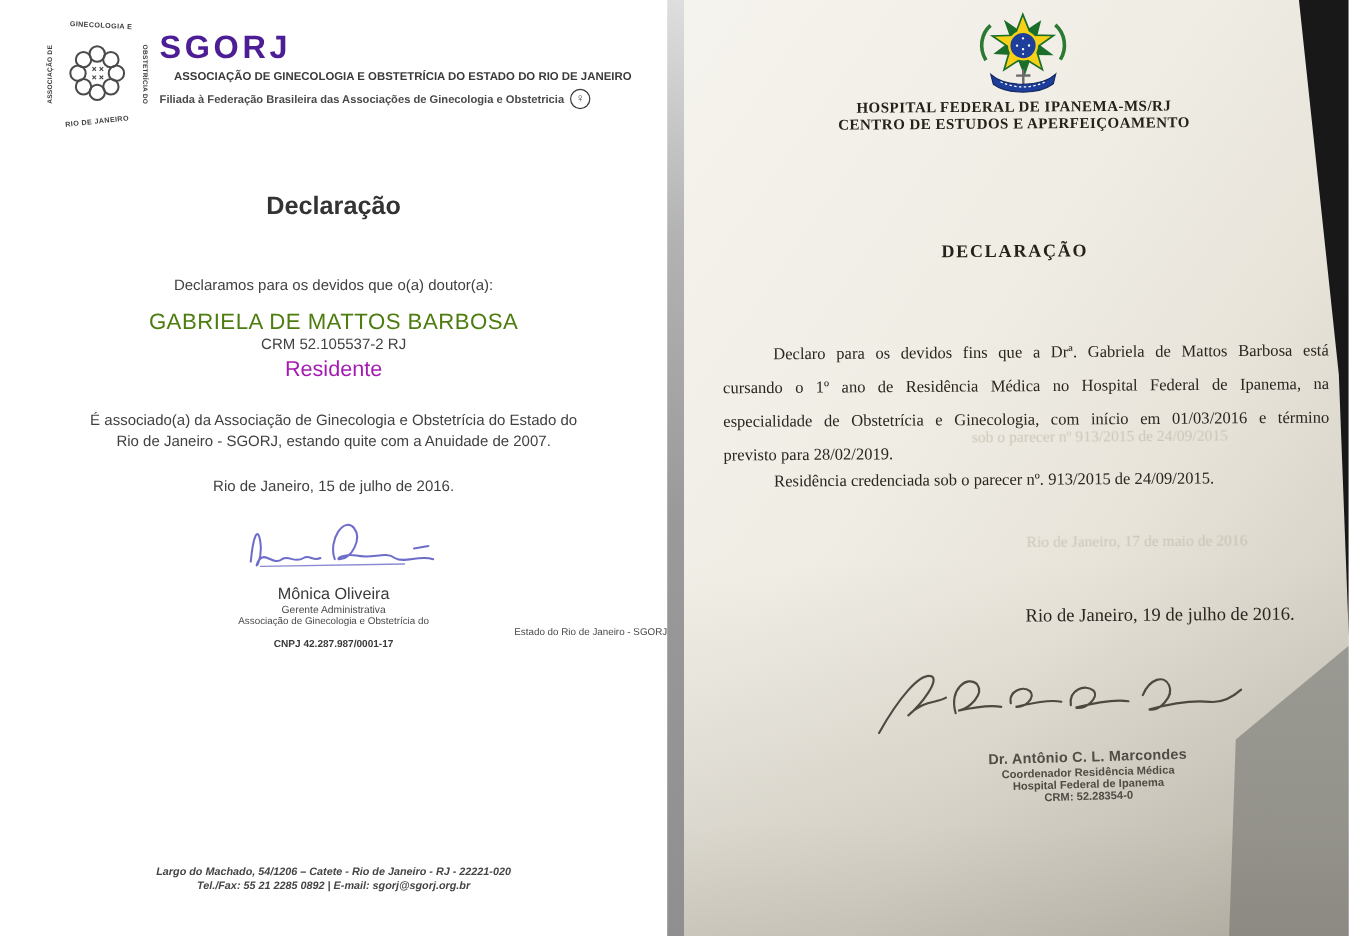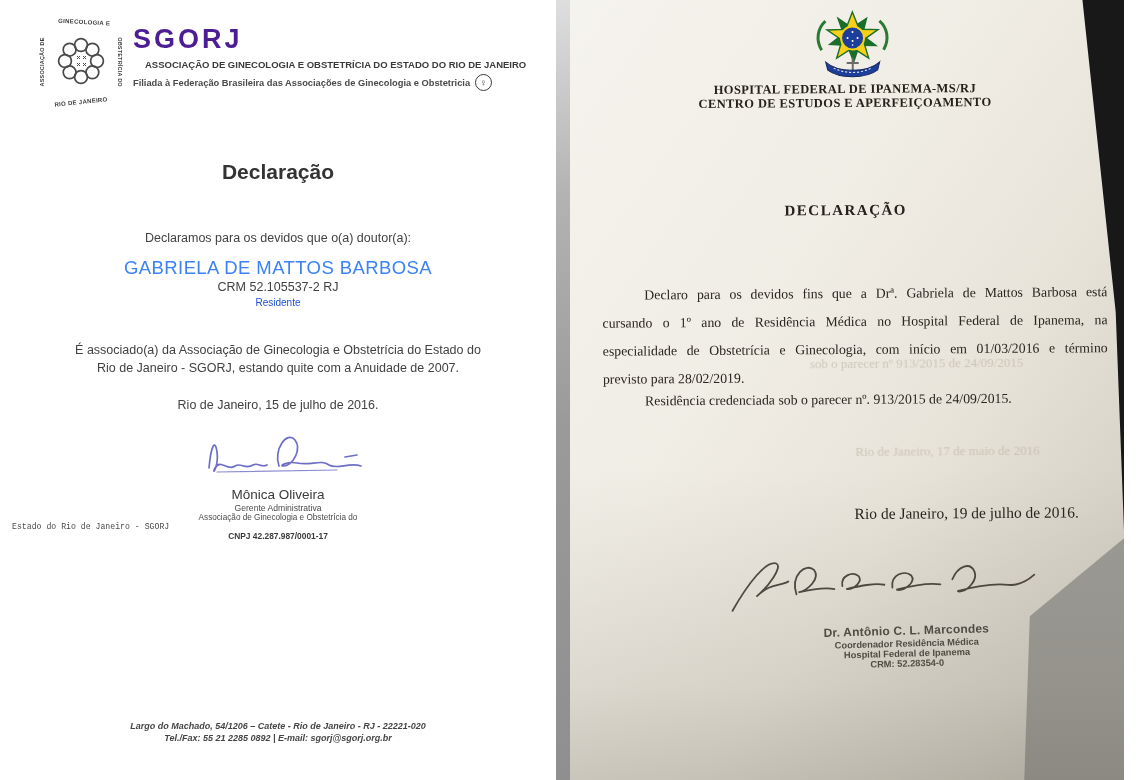--- a/index.html
+++ b/index.html
@@ -23,32 +23,32 @@
   .lg-ring{position:absolute;left:16px;top:15px;}
 
   .l-head{position:absolute;left:133px;top:24px;width:420px;}
   .l-acronym{font-size:27px;font-weight:700;letter-spacing:3px;color:#4c1d95;}
   .l-org{margin-top:4px;font-size:9.5px;font-weight:700;color:#3a3a3a;white-space:nowrap;margin-left:12px;}
   .l-affil{margin-top:4px;font-size:9.3px;font-weight:700;color:#4a4a4a;display:flex;align-items:center;gap:5px;white-space:nowrap;}
   .female-badge{display:inline-flex;width:15px;height:15px;border:1.6px solid #3a3a3a;border-radius:50%;align-items:center;justify-content:center;font-size:10px;font-weight:700;flex:0 0 auto;}
 
   .l-title{position:absolute;top:160px;left:0;width:100%;text-align:center;font-size:21px;font-weight:700;color:#333;}
   .l-intro{position:absolute;top:231px;left:0;width:100%;text-align:center;font-size:12.5px;color:#414141;}
-  .l-name{position:absolute;top:257px;left:0;width:100%;text-align:center;font-size:18.5px;color:#3b82f6;letter-spacing:.4px;}
+  .l-name{position:absolute;top:257px;left:0;width:100%;text-align:center;font-size:18.5px;color:#4d7c0f;letter-spacing:.4px;}
   .l-crm{position:absolute;top:280px;left:0;width:100%;text-align:center;font-size:12.5px;color:#414141;}
-  .l-role{position:absolute;top:297px;left:0;width:100%;text-align:center;font-size:10px;color:#1d4ed8;}
+  .l-role{position:absolute;top:297px;left:0;width:100%;text-align:center;font-size:18px;color:#a21caf;}
   .l-body1{position:absolute;top:343px;left:0;width:100%;text-align:center;font-size:12.5px;color:#414141;}
   .l-body2{position:absolute;top:361px;left:0;width:100%;text-align:center;font-size:12.5px;color:#414141;}
   .l-date{position:absolute;top:398px;left:0;width:100%;text-align:center;font-size:12.5px;color:#414141;}
 
   .l-signature{position:absolute;left:195px;top:424px;}
   .l-signer-name{position:absolute;top:487px;left:0;width:100%;text-align:center;font-size:13.5px;color:#3a3a3a;}
   .l-signer-role{position:absolute;top:503px;left:0;width:100%;text-align:center;font-size:8.6px;color:#4a4a4a;}
   .l-signer-org1{position:absolute;top:513px;left:0;width:100%;text-align:center;font-size:8.2px;color:#4a4a4a;}
-  .l-signer-org2{position:absolute;top:522px;left:12px;width:100%;text-align:left;font-size:8.2px;color:#4a4a4a;font-family:Liberation Mono, monospace;}
+  .l-signer-org2{position:absolute;top:522px;left:0;width:100%;text-align:right;font-size:8.2px;color:#4a4a4a;}
   .l-signer-cnpj{position:absolute;top:531px;left:0;width:100%;text-align:center;font-size:8.4px;font-weight:700;color:#3a3a3a;}
 
   .l-footer1{position:absolute;top:721px;left:0;width:100%;text-align:center;font-size:9px;font-style:italic;font-weight:700;color:#454545;}
   .l-footer2{position:absolute;top:733px;left:0;width:100%;text-align:center;font-size:9px;font-style:italic;font-weight:700;color:#454545;}
 
   
   .divider{
     position:absolute;left:556px;top:0;width:14px;height:780px;
     background:linear-gradient(180deg,#dedede 0%,#b3b3b3 25%,#9a9a9a 55%,#8f8f8f 100%);
   }

